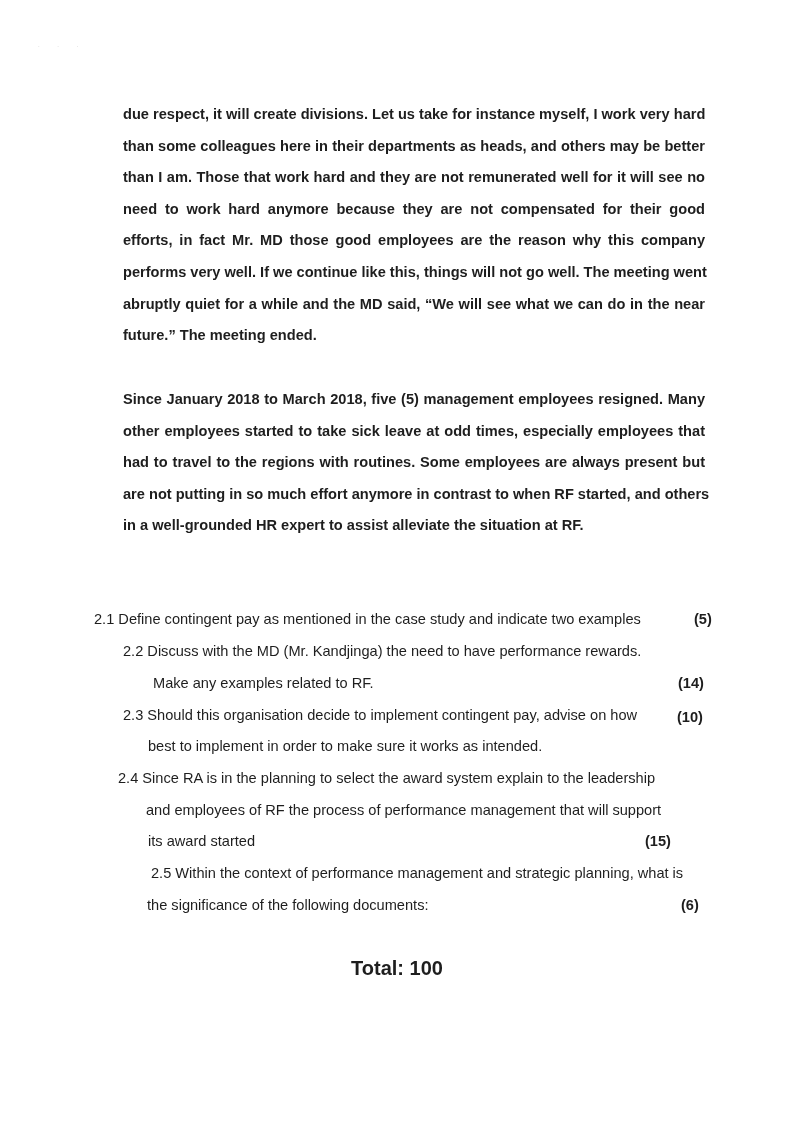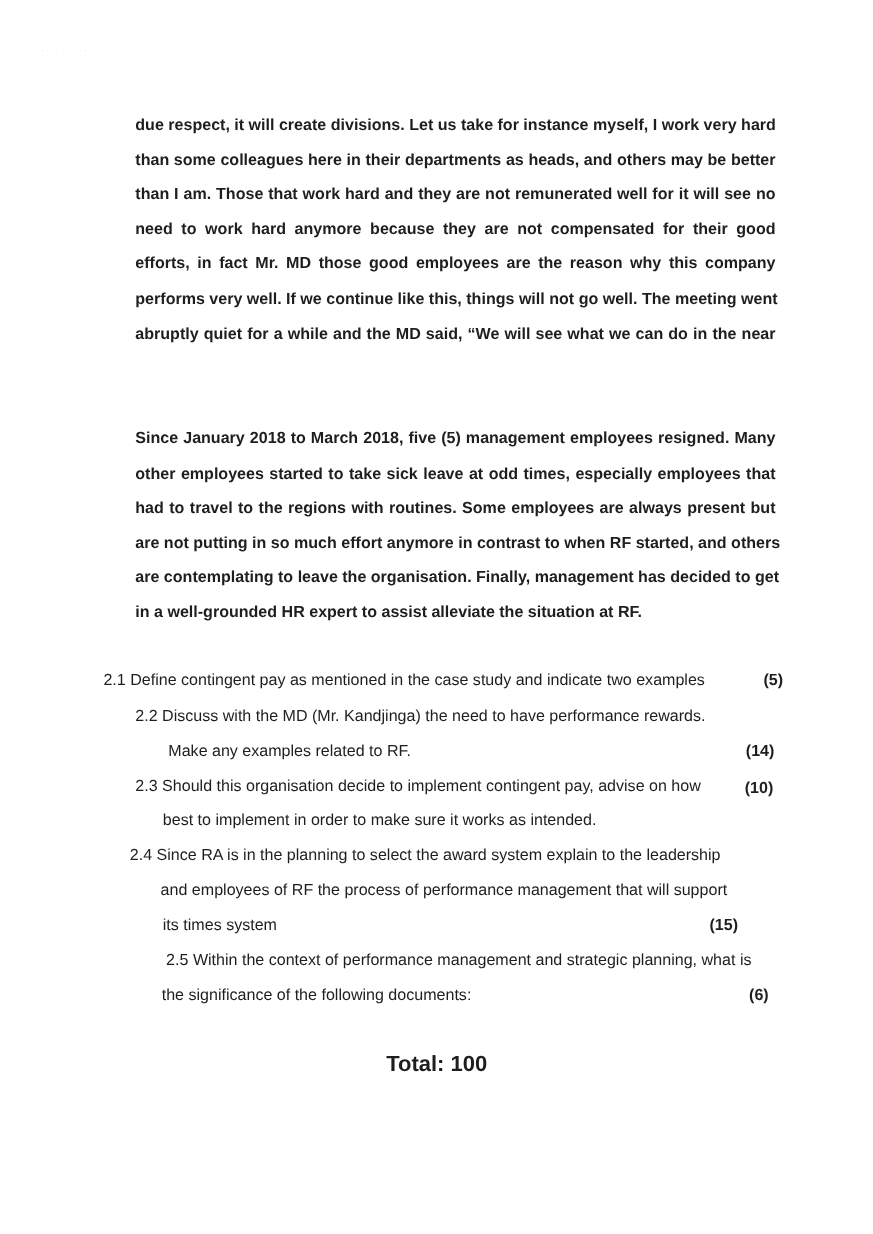--- a/index.html
+++ b/index.html
@@ -19,28 +19,28 @@
 <div class="dots">. . .</div>
 
 <div class="para" style="top:99px;">
   <span class="line">due respect, it will create divisions. Let us take for instance myself, I work very hard</span>
   <span class="line">than some colleagues here in their departments as heads, and others may be better</span>
   <span class="line">than I am. Those that work hard and they are not remunerated well for it will see no</span>
   <span class="line">need to work hard anymore because they are not compensated for their good</span>
   <span class="line">efforts, in fact Mr. MD those good employees are the reason why this company</span>
   <span class="line">performs very well. If we continue like this, things will not go well. The meeting went</span>
   <span class="line">abruptly quiet for a while and the MD said, “We will see what we can do in the near</span>
+  <span class="line last">future.” The meeting ended.</span>
 </div>
 
 <div class="para" style="top:384px;">
   <span class="line">Since January 2018 to March 2018, five (5) management employees resigned. Many</span>
   <span class="line">other employees started to take sick leave at odd times, especially employees that</span>
   <span class="line">had to travel to the regions with routines. Some employees are always present but</span>
   <span class="line">are not putting in so much effort anymore in contrast to when RF started, and others</span>
-  <span class="line">are contemplating to leave the organisation. Finally, management has decided to get</span>
   <span class="line last">in a well-grounded HR expert to assist alleviate the situation at RF.</span>
 </div>
 
 <div>
   <div class="qline" style="left:94px; top:604px;">2.1 Define contingent pay as mentioned in the case study and indicate two examples</div>
   <div class="marks" style="left:694px; top:604px;">(5)</div>
 </div>
 
 <div>
   <div class="qline" style="left:123px; top:636px;">2.2 Discuss with the MD (Mr. Kandjinga) the need to have performance rewards.</div>
@@ -50,21 +50,21 @@
 
 <div>
   <div class="qline" style="left:123px; top:700px;">2.3 Should this organisation decide to implement contingent pay, advise on how</div>
   <div class="qline" style="left:148px; top:731px;">best to implement in order to make sure it works as intended.</div>
   <div class="marks" style="left:677px; top:702px;text-align:right;">(10)</div>
 </div>
 
 <div>
   <div class="qline" style="left:118px; top:763px;">2.4 Since RA is in the planning to select the award system explain to the leadership</div>
   <div class="qline" style="left:146px; top:795px;">and employees of RF the process of performance management that will support</div>
-  <div class="qline" style="left:148px; top:826px;">its times system</div>
+  <div class="qline" style="left:148px; top:826px;">its award started</div>
   <div class="marks" style="left:645px; top:826px;">(15)</div>
 </div>
 
 <div>
   <div class="qline" style="left:115px; top:858px;margin-left:36px;">2.5 Within the context of performance management and strategic planning, what is</div>
   <div class="qline" style="left:147px; top:890px;">the significance of the following documents:</div>
   <div class="marks" style="left:681px; top:890px;">(6)</div>
 </div>
 
 <div class="total">Total: 100</div>

